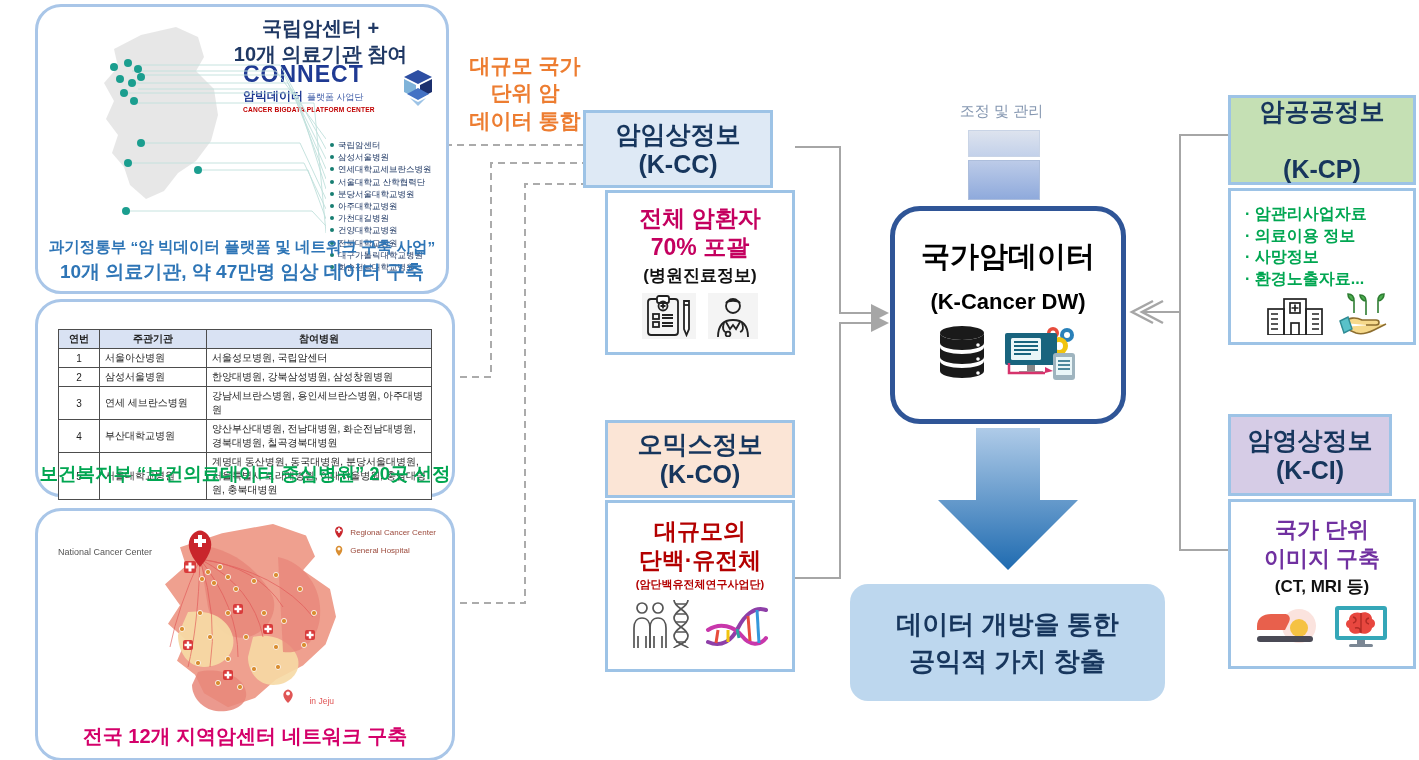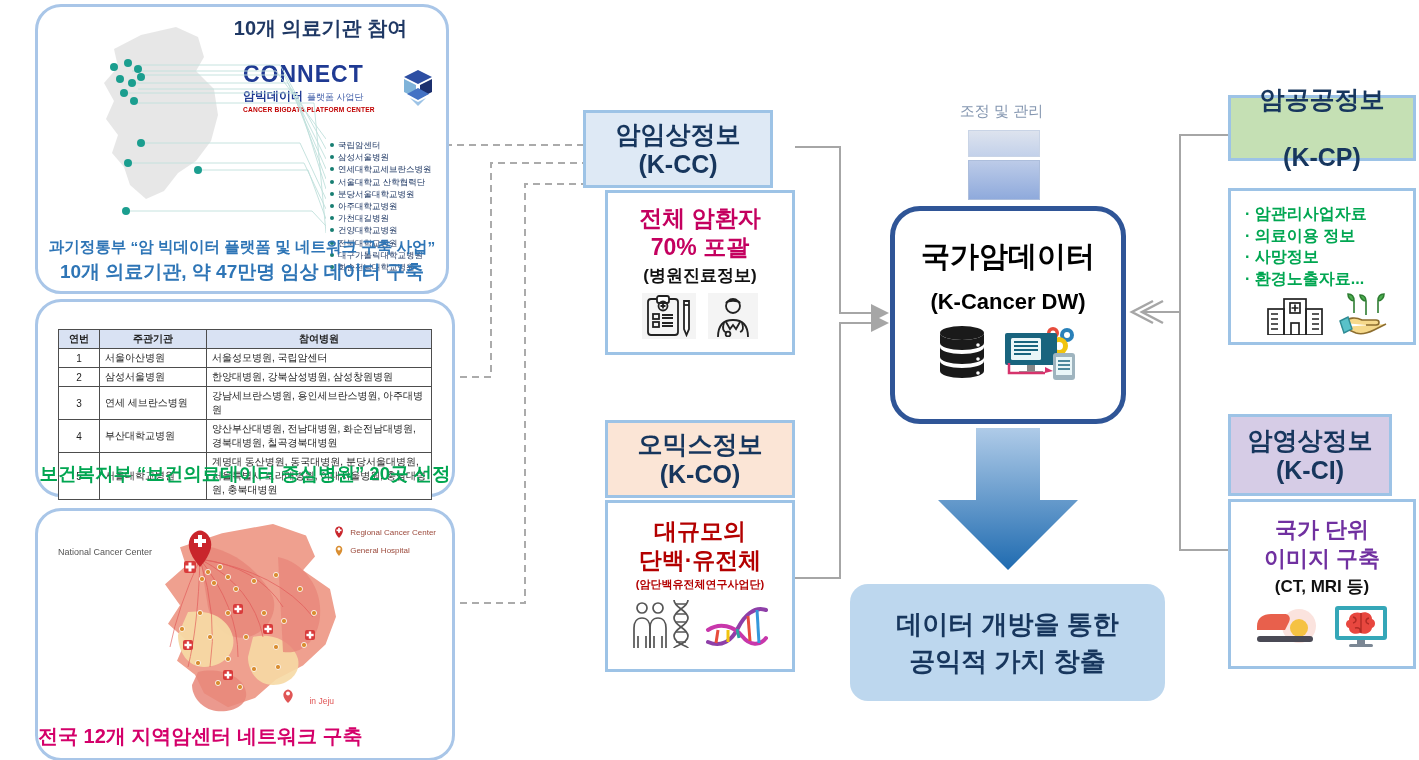--- a/index.html
+++ b/index.html
@@ -46,20 +46,21 @@
     <path d="M889,313 L871,304 V322 Z" fill="#A6A6A6"></path>
     <path d="M889,323 L871,314 V332 Z" fill="#A6A6A6"></path>
     <g stroke="#A6A6A6" stroke-width="2.5" fill="none">
       <path d="M1153,301 L1132,312 L1153,323"></path>
       <path d="M1163,301 L1142,312 L1163,323"></path>
     </g>
   </svg>
 
   <div class="lbox" style="left:35px;top:4px;width:408px;height:284px;">
     <div class="abs" style="left:160px;top:8px;width:245px;text-align:center;color:#1F3864;font-weight:800;font-size:20px;line-height:1.3;">
+      <div>국립암센터 +</div>
       <div>10개 의료기관 참여</div>
     </div>
 
     <div class="abs" style="left:205px;top:56px;width:195px;">
       <div style="display:flex;align-items:center;gap:6px;">
         <div style="flex:1;">
           <div style="color:#1F3A93;font-weight:800;font-size:23px;letter-spacing:1px;line-height:1;">CONNECT</div>
           <div style="display:flex;align-items:baseline;gap:4px;margin-top:2px;">
             <span style="color:#1F3A93;font-weight:800;font-size:12px;">암빅데이터</span>
             <span style="color:#3C5AA6;font-size:9px;">플랫폼 사업단</span>
@@ -307,23 +308,28 @@
         <span>
           <svg width="12" height="14" viewBox="0 0 12 14">
               <path d="M6,13 C2.5,9 2,6 3.5,4 C4.8,2.4 7.2,2.4 8.5,4 C10,6 9.5,9 6,13Z" fill="#D98E32"></path>
               <circle cx="6" cy="5.8" r="1.6" fill="#fff"></circle>
             </svg>
         </span>
         <span class="mini-label">General Hospital</span>
       </div>
     </div>
     <div class="abs" style="right:118px;bottom:52px;font-size:8.5px;color:#E05555;">in Jeju</div>
-    <div class="abs" style="left:0;bottom:8px;width:100%;color:#D4006A;font-weight:800;font-size:20px;">전국 12개 지역암센터 네트워크 구축</div>
-  </div>
-
+    <div class="abs" style="left:0;bottom:8px;width:100%;text-align:center;color:#D4006A;font-weight:800;font-size:20px;">전국 12개 지역암센터 네트워크 구축</div>
+  </div>
+
+  <div class="abs" style="left:446px;top:52px;width:158px;text-align:center;color:#ED7D31;font-weight:800;font-size:21px;line-height:1.3;z-index:2;">
+    <div>대규모 국가</div>
+    <div>단위 암</div>
+    <div>데이터 통합</div>
+  </div>
 
   <div class="tile-hdr" style="left:583px;top:110px;width:190px;height:78px;background:#DEE9F5;">
     <div>암임상정보</div>
     <div>(K-CC)</div>
   </div>
   <div class="tile-body" style="left:605px;top:190px;width:190px;height:165px;padding-top:11px;">
     <div style="color:#C4005F;font-weight:800;font-size:23px;line-height:1.25;">전체 암환자</div>
     <div style="color:#C4005F;font-weight:800;font-size:23px;line-height:1.25;">70% 포괄</div>
     <div style="color:#111;font-weight:800;font-size:17px;margin-top:2px;">(병원진료정보)</div>
     <div class="iconrow">
@@ -454,21 +460,21 @@
       <polygon points="38,0 102,0 102,72 140,72 70,142 0,72 38,72" fill="url(#arrGrad)"></polygon>
     </svg>
   </span>
 
   <div class="abs" style="left:850px;top:584px;width:315px;height:117px;background:#BDD7EE;border-radius:18px;z-index:2;
               display:flex;flex-direction:column;align-items:center;justify-content:center;color:#17365D;font-weight:800;font-size:26px;line-height:1.4;">
     <div>데이터 개방을 통한</div>
     <div>공익적 가치 창출</div>
   </div>
 
-  <div class="tile-hdr" style="left:1228px;top:95px;width:188px;height:66px;background:#C5E0B4;gap:27px;">
+  <div class="tile-hdr" style="left:1228px;top:95px;width:188px;height:90px;background:#C5E0B4;gap:27px;">
     <div>암공공정보</div>
     <div>(K-CP)</div>
   </div>
   <div class="tile-body" style="left:1228px;top:188px;width:188px;height:157px;padding:12px 0 0 14px;align-items:flex-start;">
     <div class="kcp-item">· 암관리사업자료</div>
     <div class="kcp-item">· 의료이용 정보</div>
     <div class="kcp-item">· 사망정보</div>
     <div class="kcp-item">· 환경노출자료...</div>
     <div class="iconrow" style="align-self:center;gap:14px;margin-top:4px;">
       <span>

